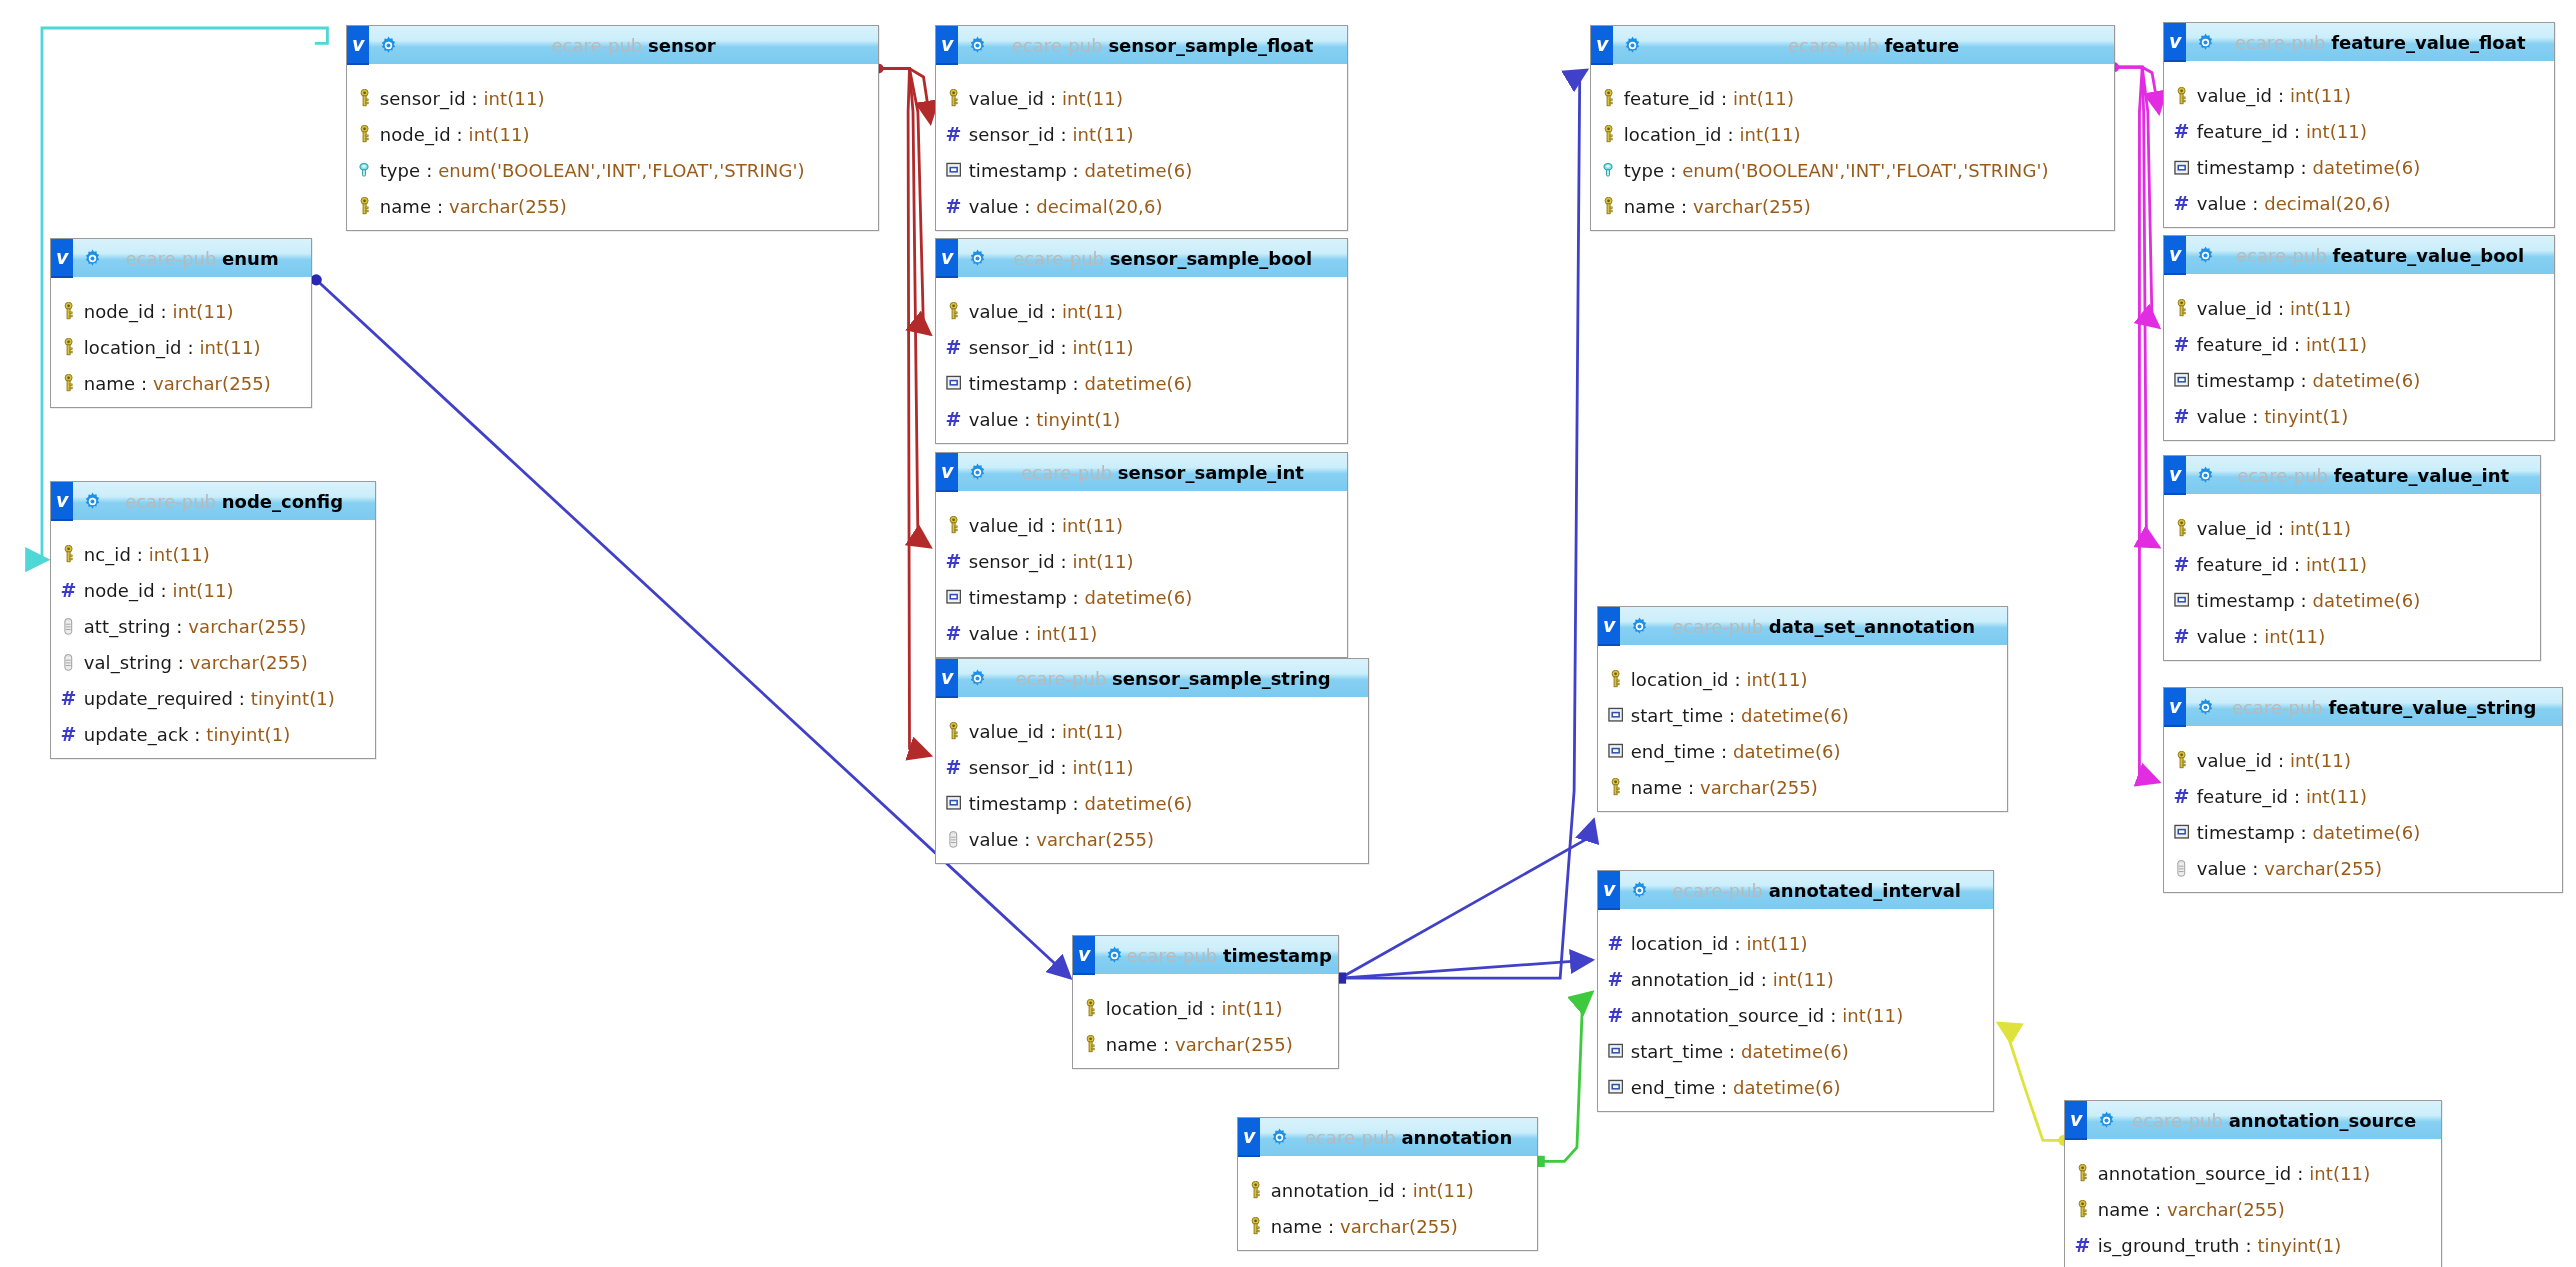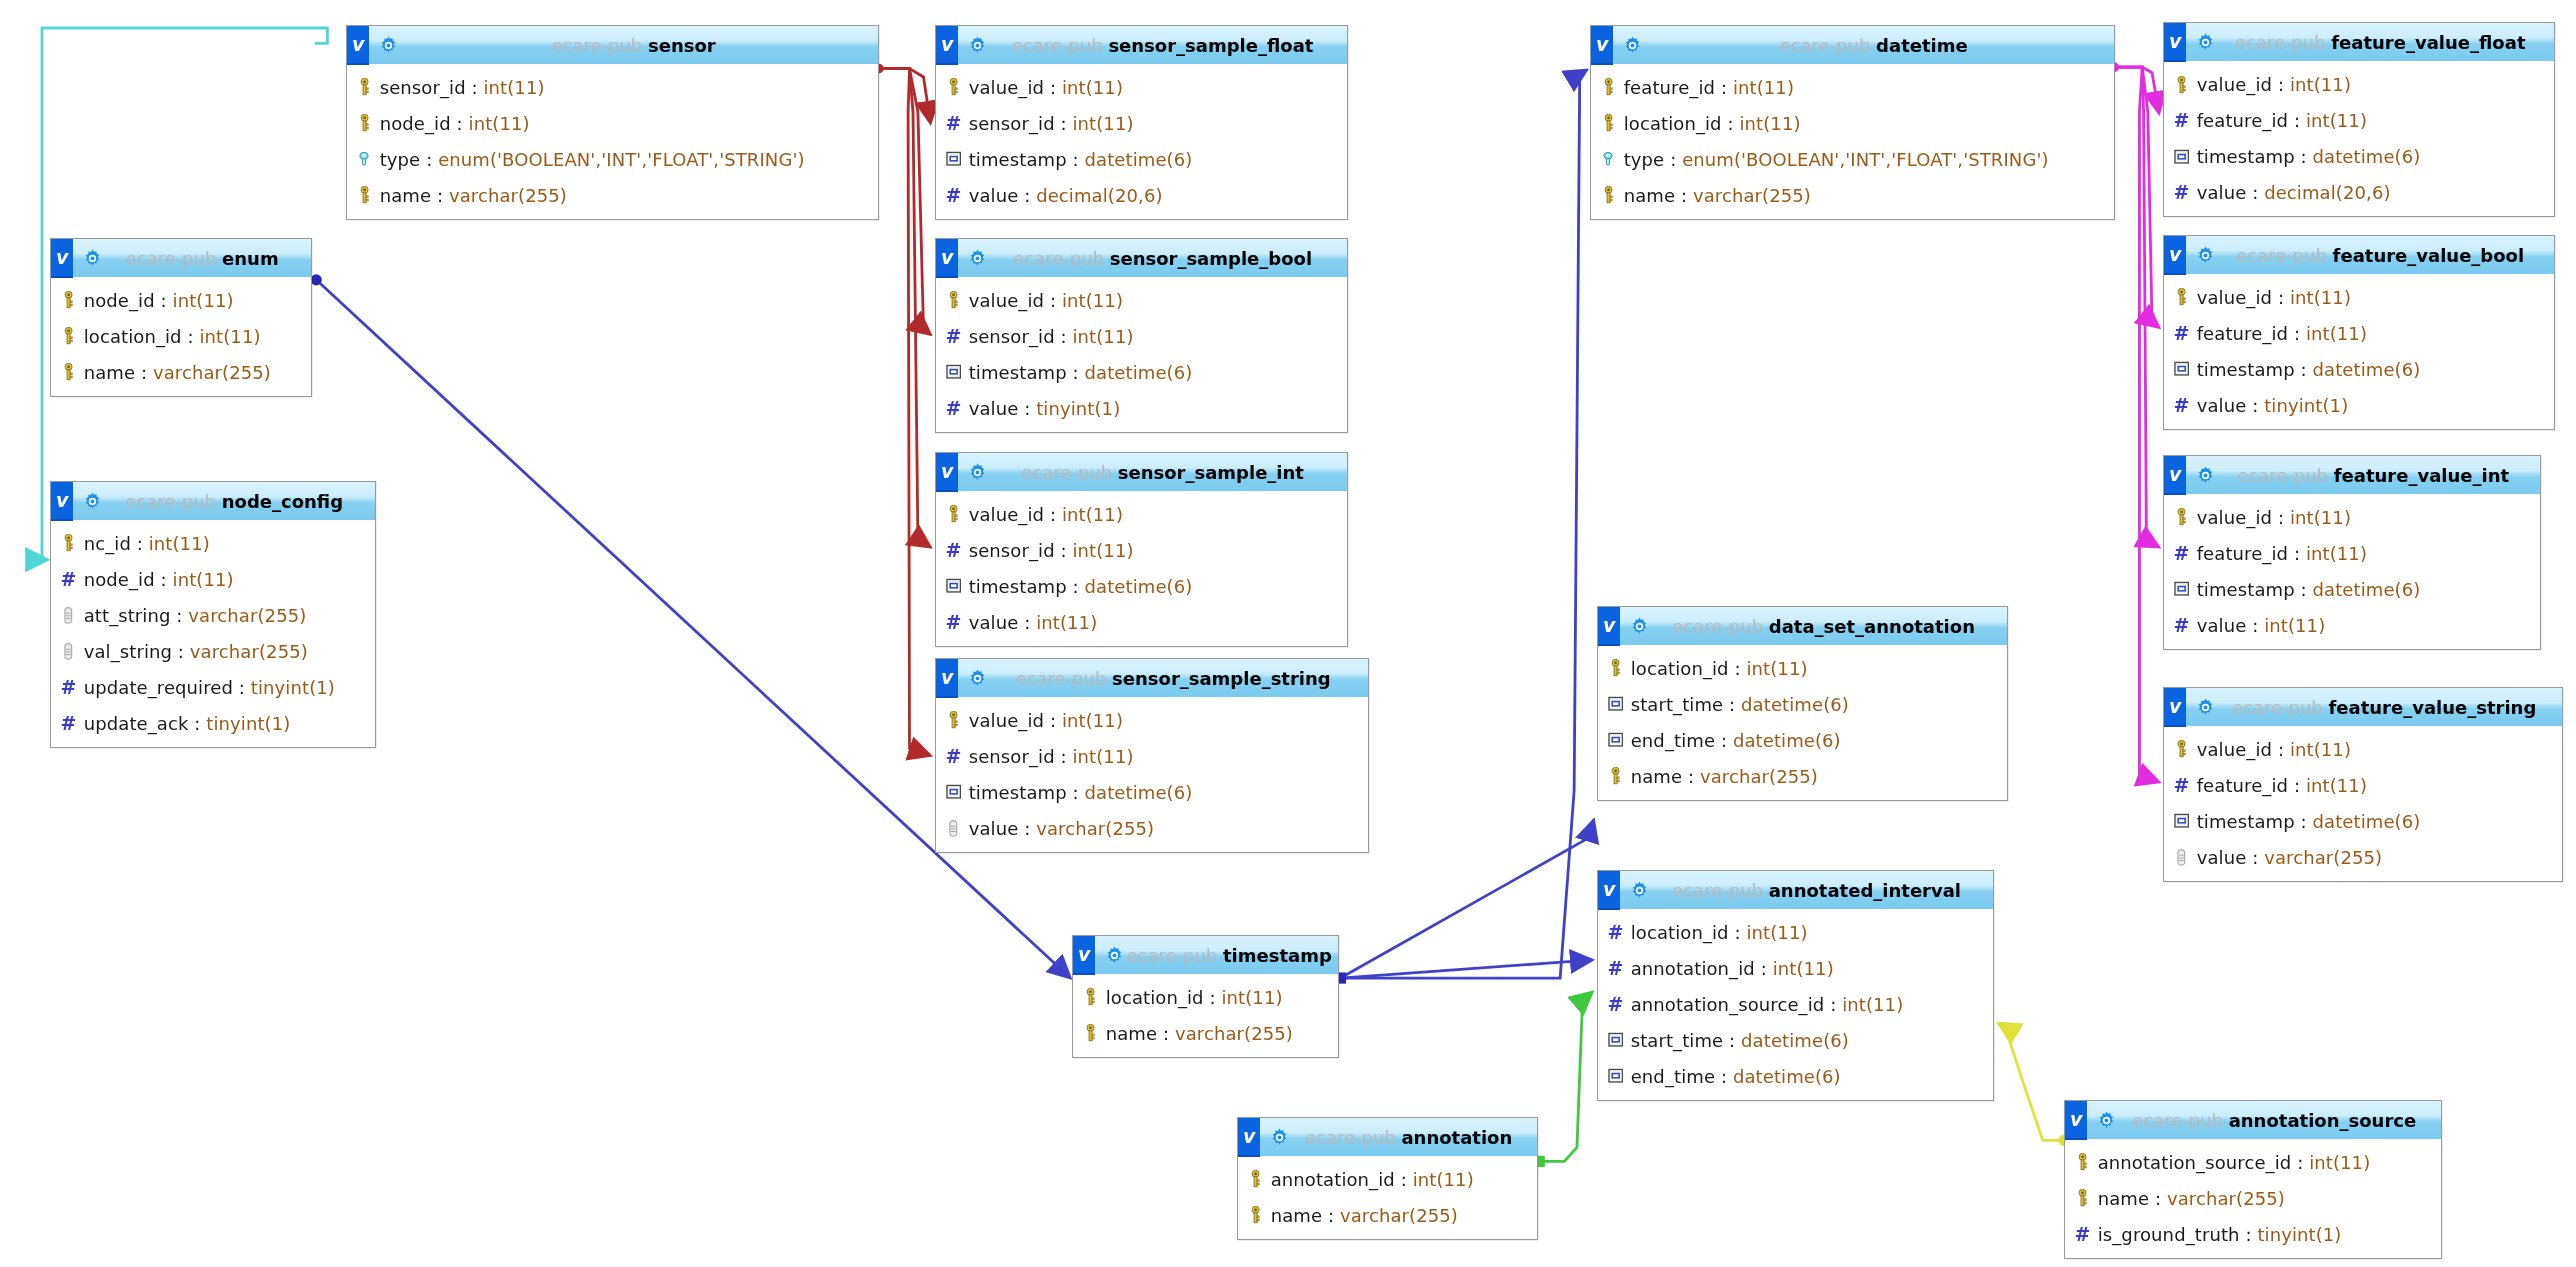--- a/index.html
+++ b/index.html
@@ -65,21 +65,21 @@
   .hdr-title{
     flex:1 1 auto;
     text-align:center;
     font-size:18px;
     white-space:nowrap;
     color:#b9b9b9;
     padding-right:4.2px;
     overflow:visible;
   }
   .hdr-title b{color:#000000;font-weight:bold;}
-  .cols{padding:4.2px 0 5.6px 0;}
+  .cols{padding:4.2px 0 5.6px 0;margin-top:11px;}
   .col{
     display:flex;
     align-items:center;
     height:36px;
     padding-left:8.4px;
     white-space:nowrap;
   }
   .cicon{
     flex:0 0 auto;
     width:18px;height:21px;
@@ -612,21 +612,21 @@
           <span class="v-badge">
             <span>v</span>
           </span>
           <span class="gear">
             <svg width="21" height="21" viewBox="0 0 24 24">
               <path fill="#1e90e8" d="M12 1.6l1.6 2.6 3-.5.3 3 2.7 1.4-1.6 2.6 1.6 2.6-2.7 1.4-.3 3-3-.5L12 20.2l-1.6-2.6-3 .5-.3-3-2.7-1.4 1.6-2.6L4.4 8.5l2.7-1.4.3-3 3 .5z"></path>
               <circle cx="12" cy="12" r="4.2" fill="#ffffff"></circle>
               <circle cx="12" cy="12" r="2.3" fill="#1e90e8"></circle>
             </svg>
           </span>
-          <div class="hdr-title"><span>ecare-pub</span> <b>datetime</b></div>
+          <div class="hdr-title"><span>ecare-pub</span> <b>feature</b></div>
         </div>
         <div class="cols">
           <div class="col">
             <span class="cicon">
               <svg width="11.2" height="18" viewBox="0 0 12 20">
                 <circle cx="6" cy="4.2" r="3.9" fill="#d8c13f" stroke="#8a7518" stroke-width="1"></circle>
                 <circle cx="6" cy="4.2" r="1.5" fill="#6d5c10"></circle>
                 <rect x="4.3" y="7.6" width="3.4" height="11" fill="#d8c13f" stroke="#8a7518" stroke-width="1"></rect>
                 <rect x="7.4" y="11" width="2.6" height="1.9" fill="#d8c13f" stroke="#8a7518" stroke-width=".8"></rect>
                 <rect x="7.4" y="14.6" width="2.6" height="1.9" fill="#d8c13f" stroke="#8a7518" stroke-width=".8"></rect>

